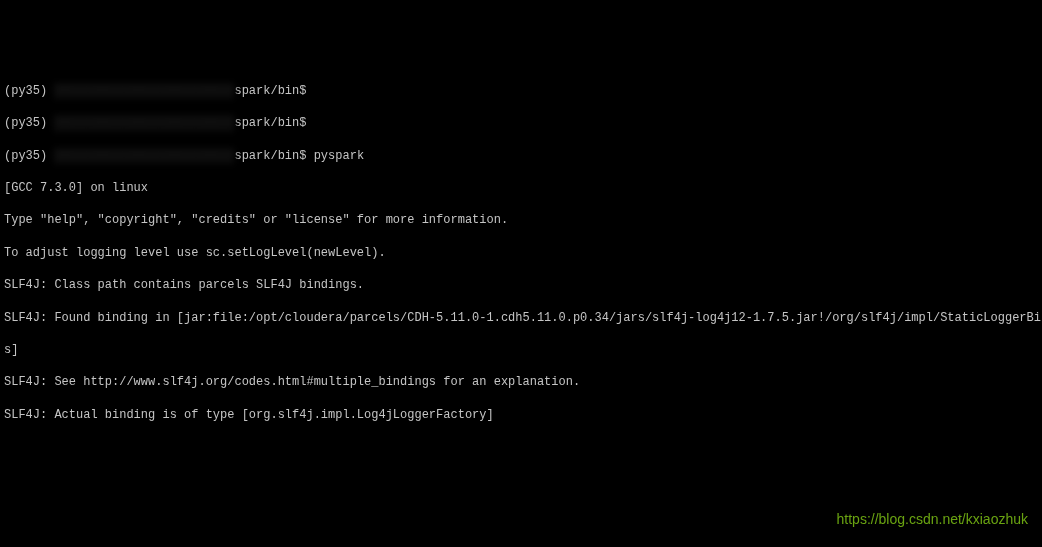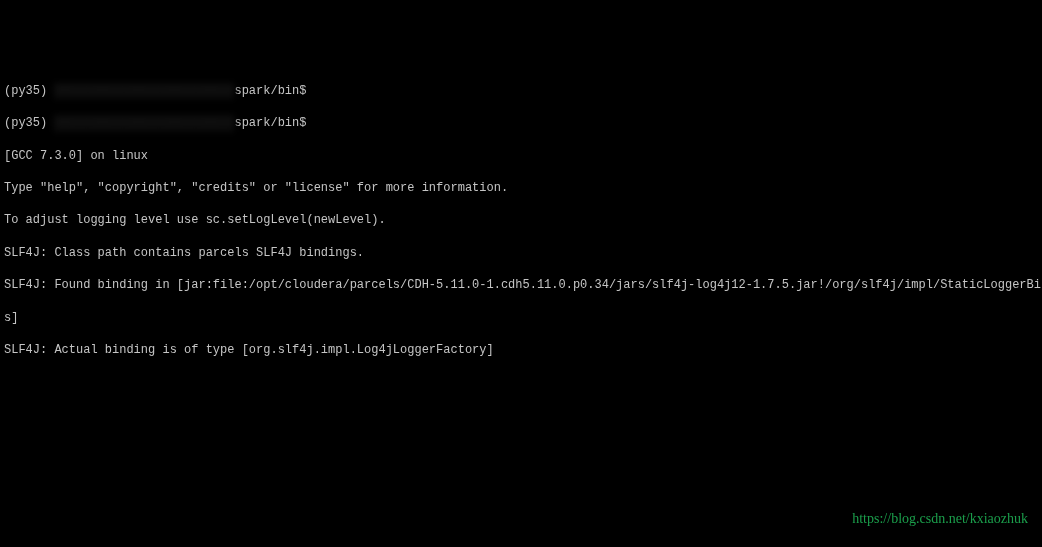--- a/index.html
+++ b/index.html
@@ -30,40 +30,42 @@
       color: #1a1a1a;
       user-select: none;
     }
     .prompt-line {
       white-space: pre;
     }
     .watermark {
       position: absolute;
       bottom: 18px;
       right: 14px;
-      color: #22c55e;
-      font-family: Liberation Serif, serif;
+      color: #84cc16;
+      font-family: Liberation Sans, sans-serif;
       font-size: 14px;
       opacity: 0.8;
     }
   </style>
 </head>
 <body>
 
 
 
 <div class="terminal">
 <div class="prompt-line"><span>(py35)</span> <span class="redacted">XXXXXXXXXXXXXXXXXXXXXXXXX</span><span>spark/bin$</span></div>
 <div class="prompt-line"><span>(py35)</span> <span class="redacted">XXXXXXXXXXXXXXXXXXXXXXXXX</span><span>spark/bin$</span></div>
+<div class="prompt-line"><span>(py35)</span> <span class="redacted">XXXXXXXXXXXXXXXXXXXXXXXXX</span><span>spark/bin$</span> <span>pyspark</span></div>
 <div>[GCC 7.3.0] on linux</div>
 <div>Type "help", "copyright", "credits" or "license" for more information.</div>
 <div>To adjust logging level use sc.setLogLevel(newLevel).</div>
 <div>SLF4J: Class path contains parcels SLF4J bindings.</div>
 <div>SLF4J: Found binding in [jar:file:/opt/cloudera/parcels/CDH-5.11.0-1.cdh5.11.0.p0.34/jars/slf4j-log4j12-1.7.5.jar!/org/slf4j/impl/StaticLoggerBinder.clas</div>
 <div>s]</div>
+<div>SLF4J: See http://www.slf4j.org/codes.html#multiple_bindings for an explanation.</div>
 <div>SLF4J: Actual binding is of type [org.slf4j.impl.Log4jLoggerFactory]</div>
 
 
 
 
 
 
 
 
 

